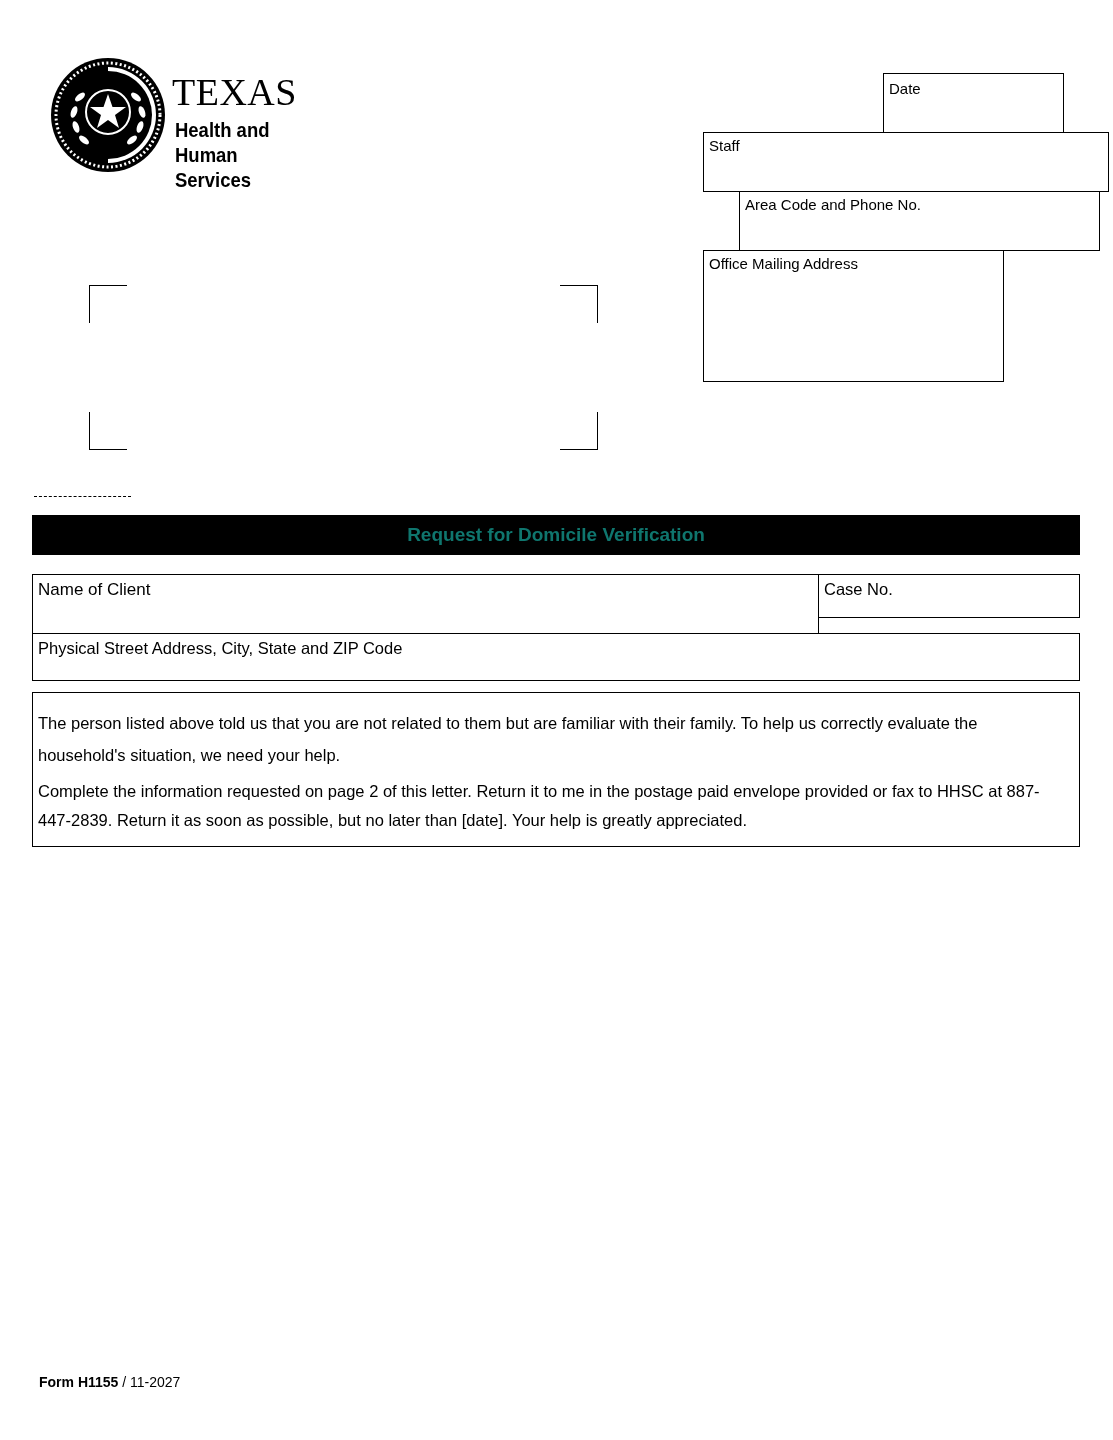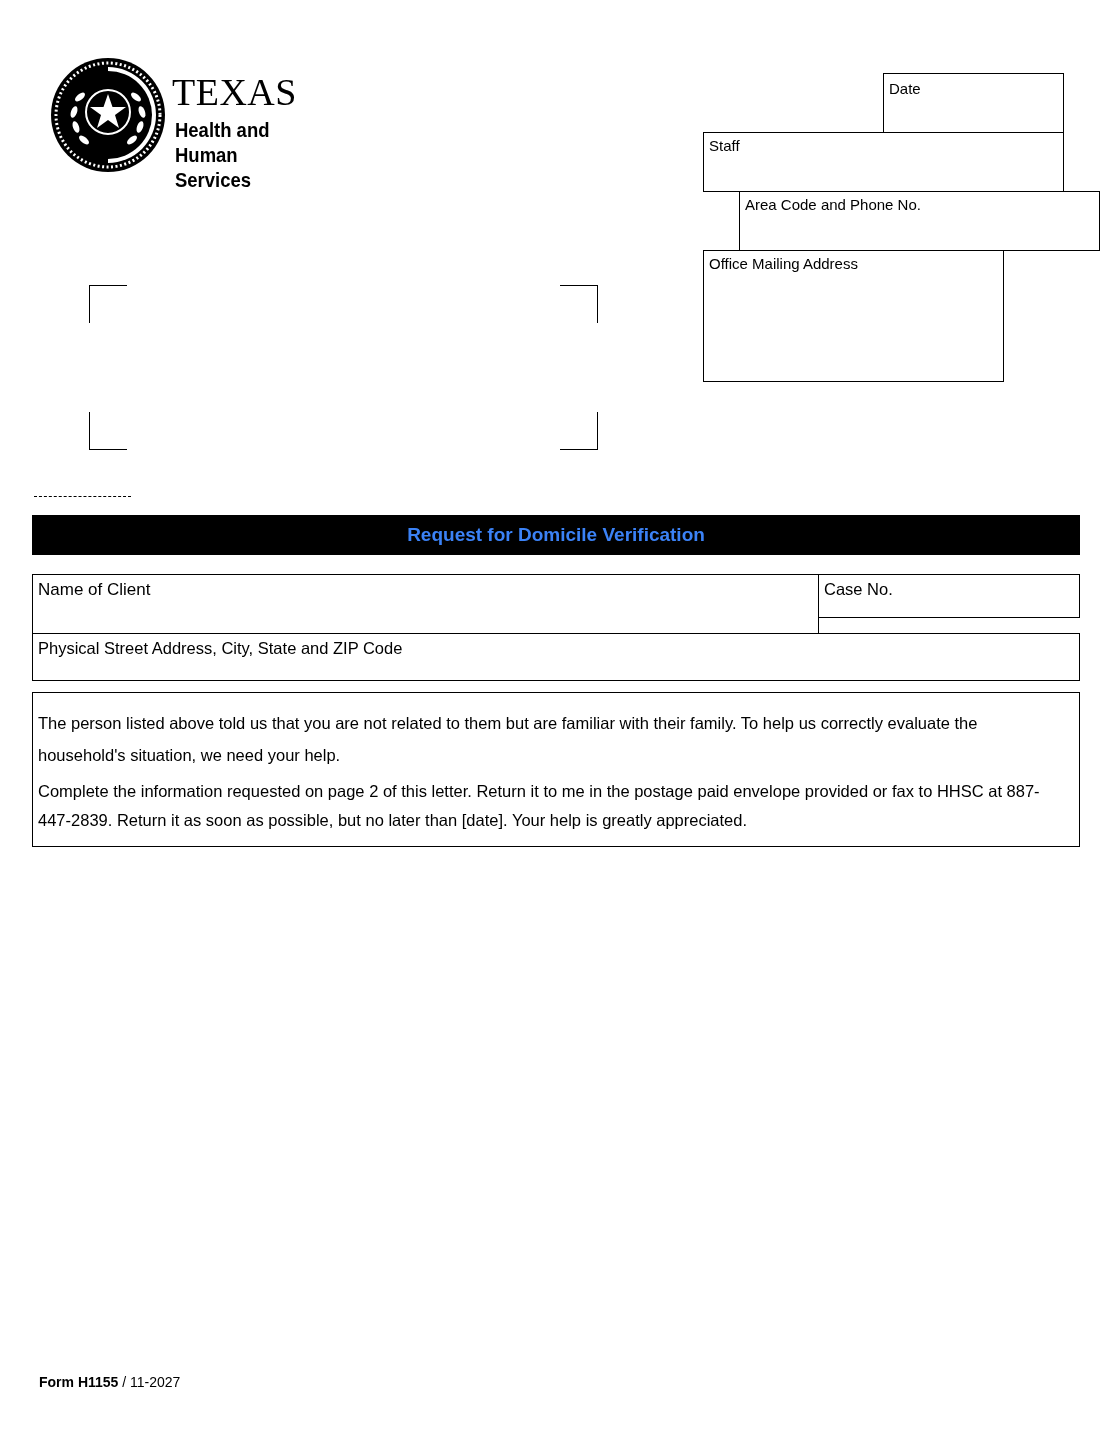--- a/index.html
+++ b/index.html
@@ -6,21 +6,21 @@
   body { width:1113px; height:1440px; position:relative; font-family:"Liberation Sans", sans-serif; color:#000; overflow:hidden; }
   .abs { position:absolute; }
   .logo { left:50px; top:57px; width:300px; height:120px; }
   .logo-seal { left:0; top:0; width:116px; height:116px; }
   .logo-texas { left:122px; top:16px; font-family:"Liberation Serif", serif; font-size:38px; line-height:38px; letter-spacing:0.5px; }
   .logo-hhs { left:125px; top:60px; font-family:"Liberation Sans Narrow","Liberation Sans", sans-serif; font-weight:bold; font-size:21px; line-height:25px; transform:scaleX(0.88); transform-origin:left top; }
   .box { position:absolute; border:1px solid #000; box-sizing:border-box; }
   .lbl { position:absolute; font-size:15px; line-height:17px;text-align:right; }
   .corner { position:absolute; width:37px; height:37px; border-color:#000; border-style:solid; border-width:0; }
   .sep-line { left:34px; top:496px; width:97px; height:0; border-top:1px dashed #000; }
-  .titlebar { left:32px; top:515px; width:1048px; height:40px; background:#000; color:#3b82f6; font-weight:bold; font-size:19px; line-height:40px; text-align:center; }
+  .titlebar { left:32px; top:515px; width:1048px; height:40px; background:#000; color:#0f766e; font-weight:bold; font-size:19px; line-height:40px; text-align:center; }
   .para { position:absolute; left:38px; font-size:16.5px; line-height:32px; width:1030px; }
   .footer { left:39px; top:1374px; font-size:14px; }
 </style>
 </head>
 <body>
 
 <div class="abs logo">
   <svg class="abs logo-seal" viewBox="0 0 116 116">
     <circle cx="58" cy="58" r="57" fill="#000"></circle>
     <circle cx="58" cy="58" r="52" fill="none" stroke="#fff" stroke-width="3" stroke-dasharray="2 2.5"></circle>
@@ -43,21 +43,21 @@
   <div class="abs logo-texas">TEXAS</div>
   <div class="abs logo-hhs">
     <div>Health and Human</div>
     <div>Services</div>
   </div>
 </div>
 
 <div class="box" style="left:883px; top:73px; width:181px; height:60px;">
   <span class="lbl" style="left:5px; top:6px;">Date</span>
 </div>
-<div class="box" style="left:703px; top:132px; width:361px; height:60px;">
+<div class="box" style="left:703px; top:132px; width:406px; height:60px;">
   <span class="lbl" style="left:5px; top:4px;">Staff</span>
 </div>
 <div class="box" style="left:703px; top:191px; width:361px; height:60px;margin-left:36px;">
   <span class="lbl" style="left:5px; top:4px;">Area Code and Phone No.</span>
 </div>
 <div class="box" style="left:703px; top:250px; width:301px; height:132px;">
   <span class="lbl" style="left:5px; top:4px;">Office Mailing Address</span>
 </div>
 
 <div class="abs" style="left:89px; top:285px; width:509px; height:165px;">

